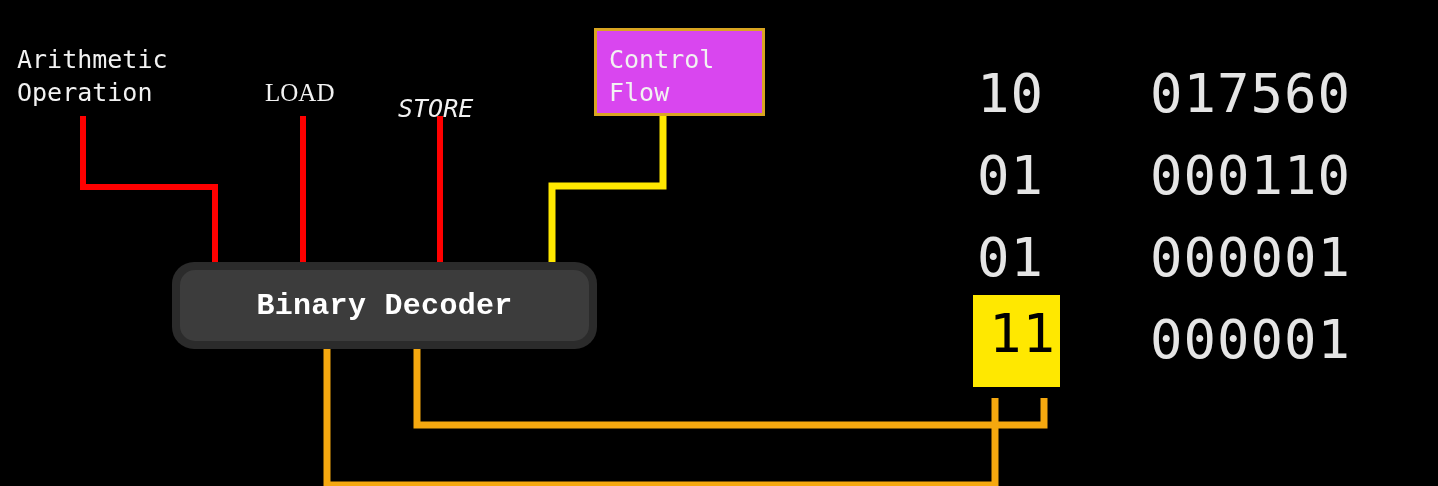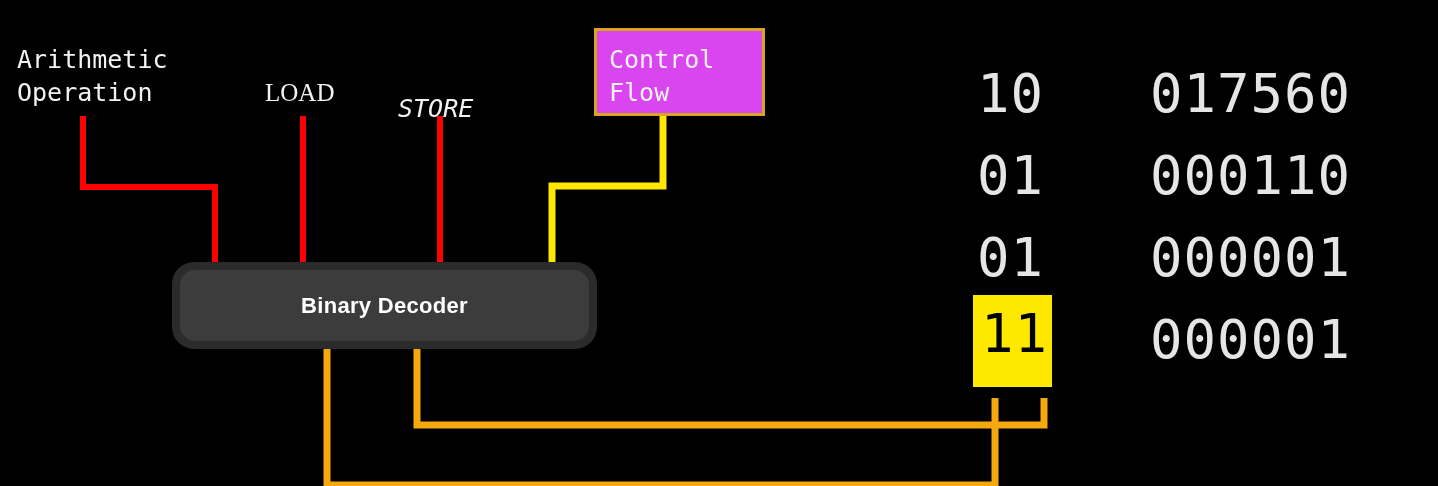--- a/index.html
+++ b/index.html
@@ -78,22 +78,22 @@
     height: 100%;
     box-sizing: border-box;
     background: #3c3c3c;
     border-radius: 15px;
     display: flex;
     align-items: center;
     justify-content: center;
   }
   #decoder-title {
     color: #ffffff;
-    font-family: Liberation Sans, sans-serif;
-    font-size: 22px;
+    font-family: Liberation Mono, monospace;
+    font-size: 30px;
     font-weight: bold;
     letter-spacing: 0.3px;
   }
 
   
   #truth-table {
     position: absolute;
     left: 960px;
     top: 34px;
     width: 460px;
@@ -109,21 +109,21 @@
     font-size: 54px;
     line-height: 60px;
     white-space: pre;
     letter-spacing: 1px;
   }
   .tt-key { left: 17px; top: 6px; }
   .tt-val { left: 190px; top: 6px; }
   .tt-row.is-highlighted .tt-key {
     background: #ffe800;
     color: #000000;
-    padding: 9px 4px 23px 8px;
+    padding: 9px 4px 23px 16px;
     top: -9px;
     left: 13px;
   }
 </style>
 </head>
 <body>
 
 <div id="canvas">
 
   <svg id="wires" viewBox="0 0 1438 486" xmlns="http://www.w3.org/2000/svg">

